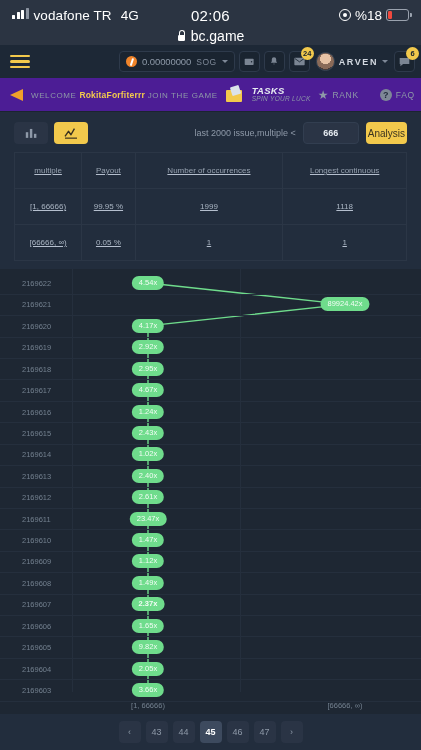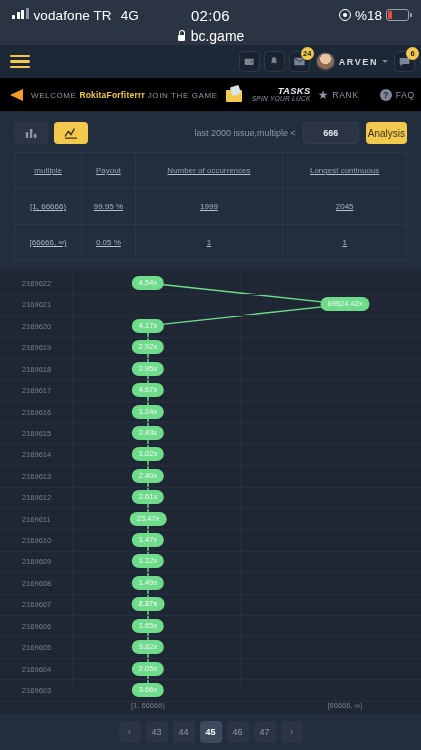--- a/index.html
+++ b/index.html
@@ -73,22 +73,22 @@
   .user { display:flex; align-items:center; gap:4px; padding:0 2px; }
   .avatar {
     width:19px;height:19px;border-radius:50%;flex:none;
     background:radial-gradient(circle at 50% 35%, #e8c3a6 0 38%, #8a6a58 39% 70%, #4a3a36 71% 100%);
     border:1px solid #3a4554;
   }
   .uname { font-size:9px; color:#d4dae2; letter-spacing:1.6px; font-weight:bold; }
 
   
   .promo {
-    height:34px; background:#000000; display:flex; align-items:center;
-    padding:0 10px; gap:7px; flex:none; border-bottom:1px solid #1b2430;text-align:right;
+    height:34px; background:#4c1d95; display:flex; align-items:center;
+    padding:0 10px; gap:7px; flex:none; border-bottom:1px solid #1b2430;
   }
   .mega {
     width:0;height:0;border-top:6px solid transparent;border-bottom:6px solid transparent;
     border-right:13px solid #f0a02a; flex:none; margin-right:1px;
   }
   .welcome { font-size:8px; letter-spacing:.6px; color:#8e99a8; white-space:nowrap; }
   .welcome b { color:#f2c94c; font-size:8.5px; letter-spacing:.2px; }
   .giftbox { width:20px;height:17px;position:relative;flex:none; }
   .giftbox .gb { position:absolute;left:1px;top:4px;width:16px;height:12px;background:#f2c94c;border-radius:1px; }
   .giftbox .gl { position:absolute;left:6px;top:0;width:9px;height:9px;background:#dbe2ea;transform:rotate(-18deg);border-radius:1px; }
@@ -186,20 +186,26 @@
     </div>
   </div>
 
   <div class="siteheader">
     <div class="burger">
       <span></span>
         <span></span>
         <span></span>
     </div>
     <div class="hdr-right">
+      <div class="wallet">
+        <span class="coin"></span>
+        <span class="bal">0.00000000</span>
+        <span class="cur">SOG</span>
+        <span class="caret"></span>
+      </div>
       <div class="ibtn">
         <svg width="11" height="11" viewBox="0 0 16 16">
           <path d="M2 4h11a1 1 0 011 1v7a1 1 0 01-1 1H2a1 1 0 01-1-1V5a1 1 0 011-1z" fill="#7b8593"></path>
           <circle cx="11" cy="8.5" r="1.1" fill="#1a2430"></circle>
         </svg>
       </div>
       <div class="ibtn">
         <svg width="10" height="11" viewBox="0 0 16 16">
           <path d="M8 1a3.5 3.5 0 00-3.5 3.5v3L3 10h10L11.5 7.5v-3A3.5 3.5 0 008 1z" fill="#7b8593"></path>
           <path d="M6.4 11.4a1.7 1.7 0 003.2 0z" fill="#7b8593"></path>
@@ -280,21 +286,21 @@
               <th>Payout</th>
               <th>Number of occurrences</th>
               <th>Longest continuous</th>
             </tr>
           </thead>
         <tbody id="tbody">
             <tr>
               <td>[1, 66666)</td>
               <td>99.95 %</td>
               <td>1999</td>
-              <td>2045</td>
+              <td>1118</td>
             </tr>
             <tr>
               <td>[66666, ∞)</td>
               <td>0.05 %</td>
               <td>1</td>
               <td>1</td>
             </tr>
           </tbody>
       </table>
     </div>

